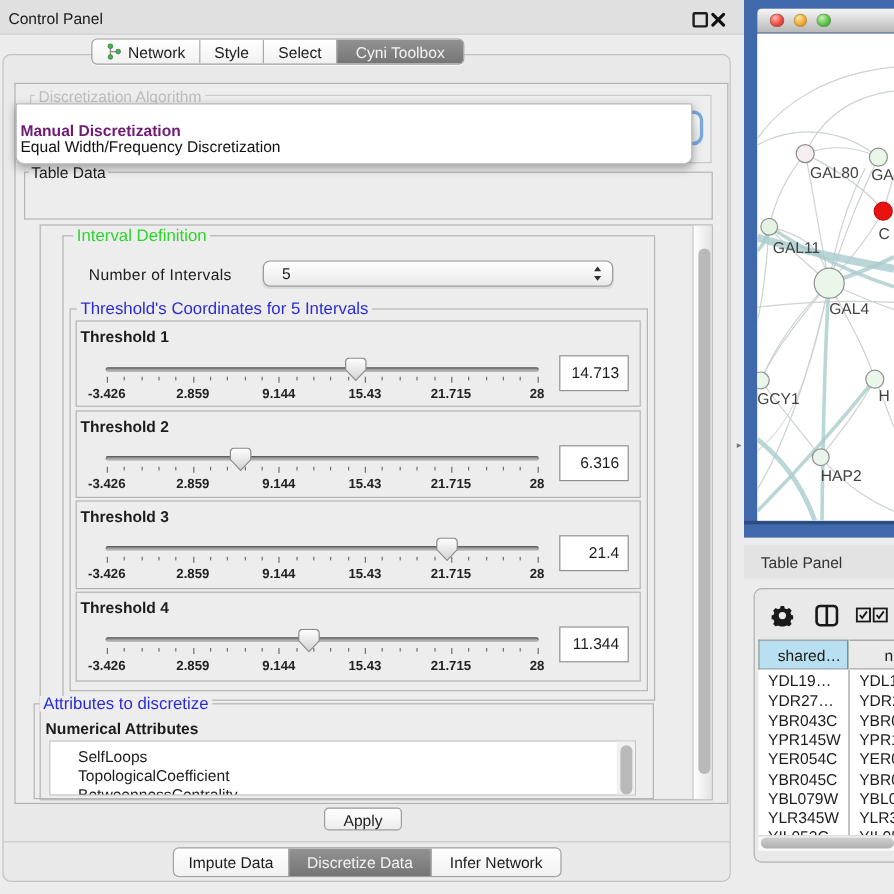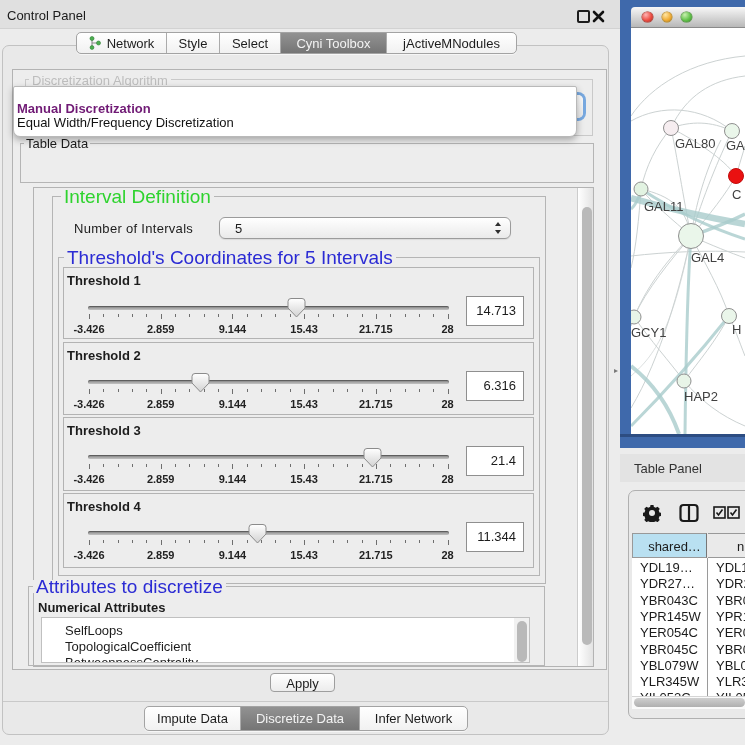--- a/index.html
+++ b/index.html
@@ -1,18 +1,18 @@
 <!DOCTYPE html>
 <html><head><meta charset="utf-8">
 <style>
 html,body{margin:0;padding:0;}
 #root{position:relative;width:745px;height:745px;background:#ececec;overflow:hidden;
   font-family:"Liberation Sans",sans-serif;color:#1c1c1c;}
 .abs{position:absolute;}
-.glabel{position:absolute;background:#ededed;padding:0 3px;font-size:19px;line-height:13px;white-space:nowrap;}
+.glabel{position:absolute;background:#ededed;padding:0 3px;font-size:14px;line-height:13px;white-space:nowrap;}
 .seg{position:absolute;display:flex;border:1px solid #a3a3a3;border-radius:5px;
   background:linear-gradient(#ffffff,#f1f1f1);overflow:hidden;box-shadow:0 1px 0 rgba(255,255,255,.6);}
 .seg>div{font-size:13px;display:flex;align-items:center;justify-content:center;white-space:nowrap;border-right:1px solid #ababab;}
 .seg>div:last-child{border-right:none;}
 .seg>div.sel{background:linear-gradient(#929292,#757575);color:#f3f3f3;}
 .combo{position:absolute;border:1px solid #9b9b9b;border-radius:6px;
   background:linear-gradient(#ffffff,#eaeaea);font-size:13px;box-shadow:0 1px 1px rgba(0,0,0,.08);}
 .combo .txt{position:absolute;left:14px;top:50%;transform:translateY(-50%);white-space:nowrap;}
 .arrows{position:absolute;top:50%;transform:translateY(-50%);width:9px;height:12px;}
 .arrows:before,.arrows:after{content:"";position:absolute;left:1px;border-left:3.5px solid transparent;border-right:3.5px solid transparent;}
@@ -256,21 +256,20 @@
 <div class="seg" style="left:76px;top:32px;height:20px;">
 <div style="width:89px;"><svg width="13" height="14" viewBox="0 0 13 14" style="margin-right:5px">
 <path d="M3,3 V11 M3,7 H9.5" stroke="#8a8a8a" stroke-width="1.1" fill="none"></path>
 <circle cx="3" cy="2.5" r="2" fill="#4caf50" stroke="#2e7d32" stroke-width=".6"></circle>
 <circle cx="3" cy="11.5" r="1.9" fill="#4caf50" stroke="#2e7d32" stroke-width=".6"></circle>
 <circle cx="9.5" cy="7" r="2" fill="#4caf50" stroke="#2e7d32" stroke-width=".6"></circle>
         </svg>Network</div>
 <div style="width:52px;">Style</div>
 <div style="width:60px;text-align:right;">Select</div>
 <div class="sel" style="width:105px;">Cyni Toolbox</div>
-<div style="width:129px;">jActiveMNodules</div>
 </div>
 <div class="abs" style="left:620px;top:0;width:125px;height:448px;background:#3f69ab;"></div>
 <div class="abs" style="left:620px;top:434px;width:125px;height:3px;background:#2d4d82;"></div>
 <div class="abs" style="left:631px;top:7px;width:114px;height:21px;background:linear-gradient(#f7f7f7,#b8b8b8);border-bottom:1px solid #8a8a8a;border-radius:4px 0 0 0;box-sizing:border-box;"></div>
 <div class="abs" style="left:642.05px;top:11.5px;width:10.5px;height:10.5px;border-radius:50%;background:radial-gradient(circle at 35% 28%, #ffb3b3 0%, #ed4e43 55%, #b52f23 100%);box-shadow:0 0 0 .5px #ad2c24, inset 0 0 1px rgba(0,0,0,.35);"></div>
 <div class="abs" style="left:661.55px;top:11.5px;width:10.5px;height:10.5px;border-radius:50%;background:radial-gradient(circle at 35% 28%, #ffe6a3 0%, #f0ad37 55%, #c2820a 100%);box-shadow:0 0 0 .5px #b8860e, inset 0 0 1px rgba(0,0,0,.35);"></div>
 <div class="abs" style="left:681.35px;top:11.5px;width:10.5px;height:10.5px;border-radius:50%;background:radial-gradient(circle at 35% 28%, #c8f0b0 0%, #62c24a 55%, #3d9330 100%);box-shadow:0 0 0 .5px #4c9038, inset 0 0 1px rgba(0,0,0,.35);"></div>
 <svg class="abs" style="left:631px;top:28px;background:#ffffff;" width="114" height="406" viewBox="0 0 114 406">
 <g fill="none" stroke="#ccd2d2" stroke-width="1">
 <path d="M114,48 C80,52 55,68 40,100"></path>

